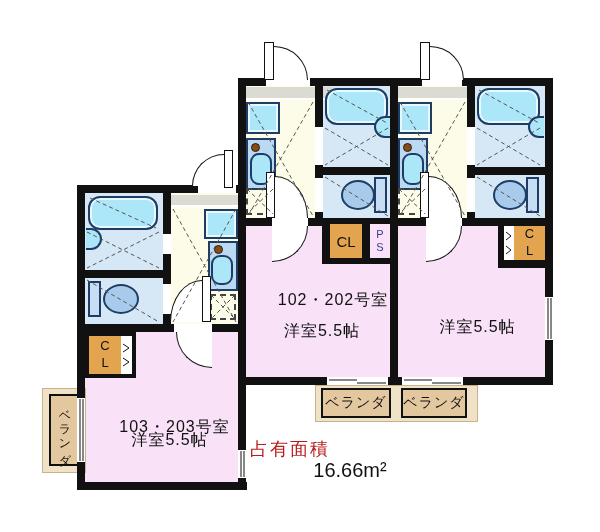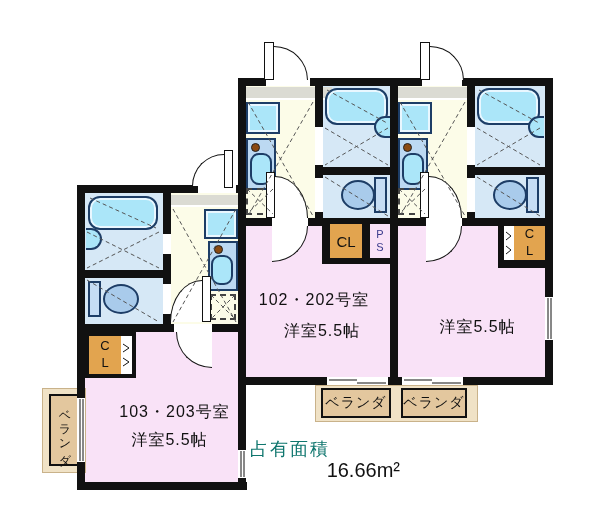--- a/index.html
+++ b/index.html
@@ -29,21 +29,21 @@
   .arc-tl{background:#fff;border-top:1.5px solid #111;border-left:1.5px solid #111;border-top-left-radius:100%;}
   .arc-br{background:#fff;border-bottom:1.5px solid #111;border-right:1.5px solid #111;border-bottom-right-radius:100%;}
   .arc-bl{background:#fff;border-bottom:1.5px solid #111;border-left:1.5px solid #111;border-bottom-left-radius:100%;}
   .txt{color:#111;text-align:center;white-space:nowrap;}
   .name{font-size:16px;letter-spacing:1px;}
   .vert{writing-mode:vertical-rl;text-orientation:upright;letter-spacing:2px;}
   .clh{font-size:15px;color:#111;}
   .clv{font-size:13px;color:#111;}
   .psv{font-size:11px;color:#3A3A8C;letter-spacing:1px;}
   .ver-txt{font-size:14px;color:#111;letter-spacing:1px;}
-  .area-l{font-size:18px;color:#0f766e;letter-spacing:2px;}
+  .area-l{font-size:18px;color:#b91c1c;letter-spacing:2px;}
   .area-v{font-size:20px;color:#111;}
   svg{position:absolute;left:0;top:0;pointer-events:none;}
 </style>
 </head>
 <body>
 
 <div id="plan">
 
   <div class="abs floor-yellow" style="left:246px;top:86px;width:69px;height:132px"></div>
   <div class="abs floor-blue" style="left:323px;top:86px;width:67px;height:81px"></div>
@@ -218,24 +218,24 @@
         <line x1="244" y1="451" x2="244" y2="477"></line>
       <line x1="80" y1="399" x2="80" y2="461"></line>
         <line x1="83" y1="399" x2="83" y2="461"></line>
       <polyline points="506,232 511,236 506,240"></polyline>
         <polyline points="506,246 511,250 506,254"></polyline>
       <polyline points="123,344 129,348 123,352"></polyline>
         <polyline points="123,358 129,362 123,366"></polyline>
     </g>
   </svg>
 
-  <div class="abs txt name" style="left:242px;top:290px;width:144px">102・202号室</div>
+  <div class="abs txt name" style="left:261px;top:290px;width:144px">102・202号室</div>
   <div class="abs txt name" style="left:250px;top:321px;width:144px">洋室5.5帖</div>
 
   <div class="abs txt name" style="left:404px;top:317px;width:147px">洋室5.5帖</div>
 
-  <div class="abs txt name" style="left:85px;top:402px;width:179px">103・203号室</div>
+  <div class="abs txt name" style="left:85px;top:417px;width:179px">103・203号室</div>
   <div class="abs txt name" style="left:93px;top:430px;width:153px">洋室5.5帖</div>
 
   <div class="abs txt area-l" style="left:250px;top:437px;width:100px;text-align:left">占有面積</div>
-  <div class="abs txt area-v" style="left:300px;top:459px;width:100px;text-align:right">16.66m²</div>
+  <div class="abs txt area-v" style="left:300px;top:459px;width:100px;text-align:center">16.66m²</div>
 
 </div>
 
 </body></html>

